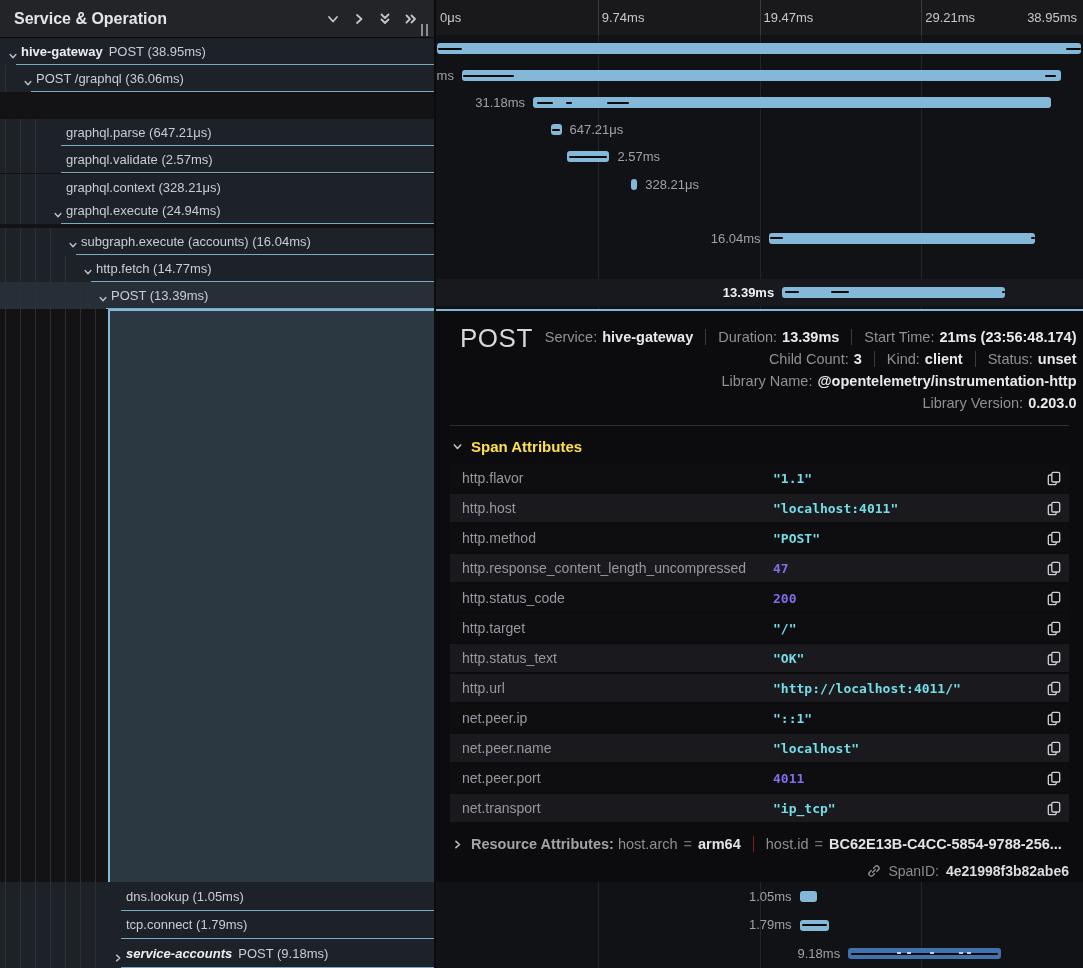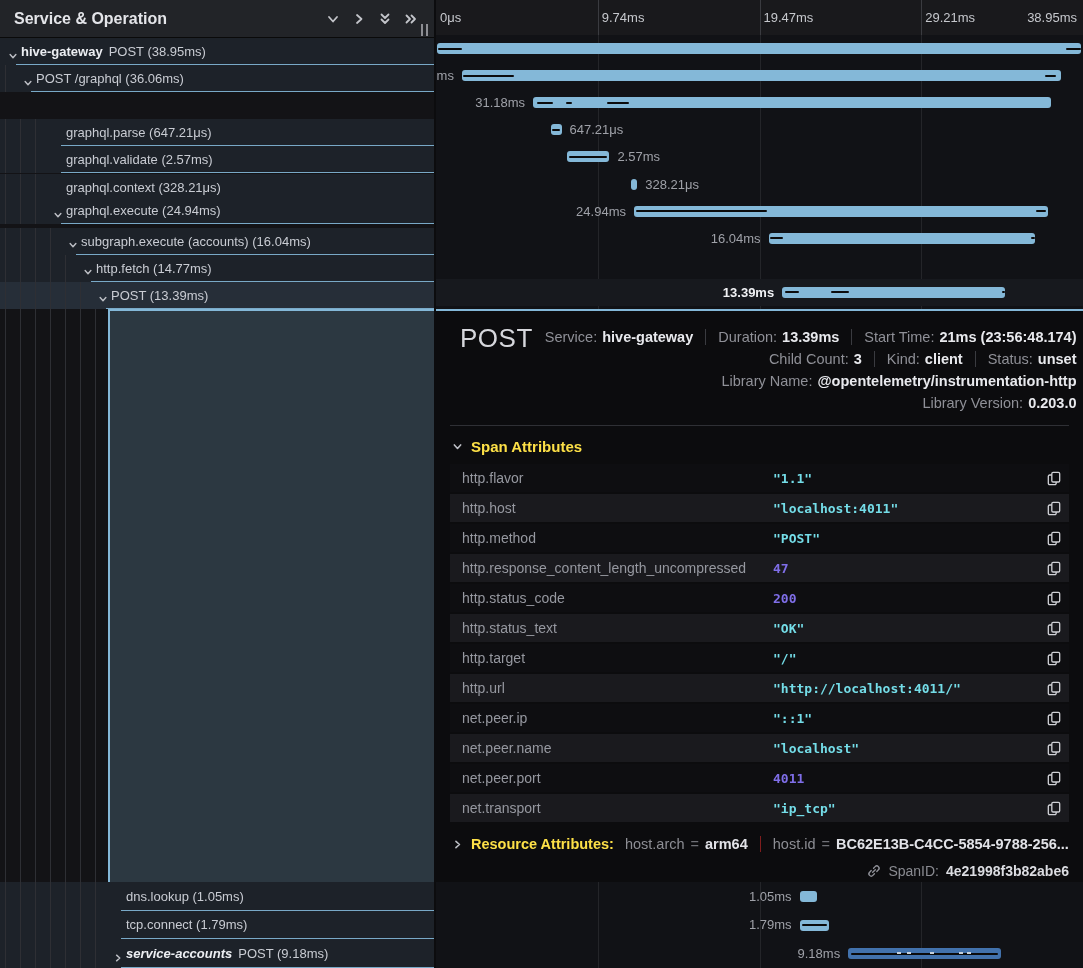--- a/index.html
+++ b/index.html
@@ -76,21 +76,21 @@
   .attr-row.even{background:#1a1a1e;}
   .attr-key{width:323px;padding-left:12px;font-size:14px;color:#9698a0;white-space:nowrap;overflow:hidden;}
   .attr-val{flex:1;font-family:"DejaVu Sans Mono",monospace;font-size:13px;font-weight:bold;white-space:nowrap;}
   .attr-val.string{color:#74dde8;}
   .attr-val.number{color:#7f6ee8;}
   .copy-btn{width:26px;height:26px;display:flex;align-items:center;justify-content:center;cursor:pointer;margin-right:2px;}
   .copy-btn svg{stroke:#d0d1d6;}
   #resource-line{position:absolute;left:16px;top:525px;display:flex;align-items:center;font-size:14.5px;white-space:nowrap;}
   #resource-line .chev{display:flex;margin-right:8px;}
   #resource-line .chev svg{stroke:#bdbfc5;}
-  #resource-title{font-weight:bold;color:#fde047;margin-right:11px;}
+  #resource-title{font-weight:bold;color:#a3a3a3;margin-right:4px;}
   .res-item{display:flex;align-items:center;padding:0 12px;}
   .res-item:first-of-type{padding-left:0;}
   .res-item + .res-item{border-left:1px solid #7f1d1d;}
   .res-key{color:#8d8e94;}
   .res-eq{color:#6f7076;margin:0 6px;}
   .res-val{color:#e2e3e8;font-weight:bold;}
   #spanid-line{position:absolute;right:14px;top:552px;display:flex;align-items:center;gap:7px;font-size:14px;}
   #spanid-line svg{stroke:#8f9097;}
   #spanid-label{color:#8a8b91;}
   #spanid-value{color:#dcdde2;font-weight:bold;}
@@ -331,26 +331,20 @@
         </div>
         <div class="tl-row" style="top: 108.4px; height: 27.1px;">
           <span class="dur" style="left: calc(26.8% + 8px);">2.57ms</span>
           <span class="bar" style="left: 20.2%; width: 6.6%;"></span>
           <span class="cp" style="left: 20.5%; width: 6%;"></span>
         </div>
         <div class="tl-row" style="top: 135.5px; height: 27.1px;">
           <span class="dur" style="left: calc(31.1% + 8px);">328.21μs</span>
           <span class="bar" style="left: 30.2%; width: 0.9%;"></span>
         </div>
-        <div class="tl-row" style="top: 162.6px; height: 27.1px;">
-          <span class="dur" style="right: calc(69.4% + 8px);">24.94ms</span>
-          <span class="bar" style="left: 30.6%; width: 64%;"></span>
-          <span class="cp" style="left: 30.9%; width: 20.3%;"></span>
-          <span class="cp" style="left: 92.7%; width: 1.6%;"></span>
-        </div>
         <div class="tl-row" style="top: 189.7px; height: 27.1px;">
           <span class="dur" style="right: calc(48.6% + 8px);">16.04ms</span>
           <span class="bar" style="left: 51.4%; width: 41.2%;"></span>
           <span class="cp" style="left: 51.7%; width: 2%;"></span>
           <span class="cp" style="left: 91.9%; width: 0.7%;"></span>
         </div>
         <div class="tl-row selected" style="top: 243.9px; height: 27.1px;">
           <span class="dur sel" style="right: calc(46.5% + 8px);">13.39ms</span>
           <span class="bar" style="left: 53.5%; width: 34.4%;"></span>
           <span class="cp" style="left: 53.9%; width: 2.2%;"></span>
@@ -456,33 +450,33 @@
           <div class="attr-row odd">
             <span class="attr-key">http.status_code</span>
             <span class="attr-val number">200</span>
             <span class="copy-btn">
               <svg width="14" height="15" viewBox="0 0 16 17" fill="none" stroke-width="1.5" stroke-linejoin="round">
                 <rect x="5.5" y="1.5" width="9" height="11" rx="1.5"></rect>
                 <path d="M10.5 12.5 v1.5 a1.5 1.5 0 0 1 -1.5 1.5 h-6 a1.5 1.5 0 0 1 -1.5 -1.5 v-8 a1.5 1.5 0 0 1 1.5 -1.5 h2.5"></path>
               </svg>
             </span>
           </div>
+          <div class="attr-row odd">
+            <span class="attr-key">http.target</span>
+            <span class="attr-val string">"/"</span>
+            <span class="copy-btn">
+              <svg width="14" height="15" viewBox="0 0 16 17" fill="none" stroke-width="1.5" stroke-linejoin="round">
+                <rect x="5.5" y="1.5" width="9" height="11" rx="1.5"></rect>
+                <path d="M10.5 12.5 v1.5 a1.5 1.5 0 0 1 -1.5 1.5 h-6 a1.5 1.5 0 0 1 -1.5 -1.5 v-8 a1.5 1.5 0 0 1 1.5 -1.5 h2.5"></path>
+              </svg>
+            </span>
+          </div>
           <div class="attr-row even">
             <span class="attr-key">http.status_text</span>
             <span class="attr-val string">"OK"</span>
-            <span class="copy-btn">
-              <svg width="14" height="15" viewBox="0 0 16 17" fill="none" stroke-width="1.5" stroke-linejoin="round">
-                <rect x="5.5" y="1.5" width="9" height="11" rx="1.5"></rect>
-                <path d="M10.5 12.5 v1.5 a1.5 1.5 0 0 1 -1.5 1.5 h-6 a1.5 1.5 0 0 1 -1.5 -1.5 v-8 a1.5 1.5 0 0 1 1.5 -1.5 h2.5"></path>
-              </svg>
-            </span>
-          </div>
-          <div class="attr-row odd">
-            <span class="attr-key">http.target</span>
-            <span class="attr-val string">"/"</span>
             <span class="copy-btn">
               <svg width="14" height="15" viewBox="0 0 16 17" fill="none" stroke-width="1.5" stroke-linejoin="round">
                 <rect x="5.5" y="1.5" width="9" height="11" rx="1.5"></rect>
                 <path d="M10.5 12.5 v1.5 a1.5 1.5 0 0 1 -1.5 1.5 h-6 a1.5 1.5 0 0 1 -1.5 -1.5 v-8 a1.5 1.5 0 0 1 1.5 -1.5 h2.5"></path>
               </svg>
             </span>
           </div>
           <div class="attr-row even">
             <span class="attr-key">http.url</span>
             <span class="attr-val string">"http://localhost:4011/"</span>

